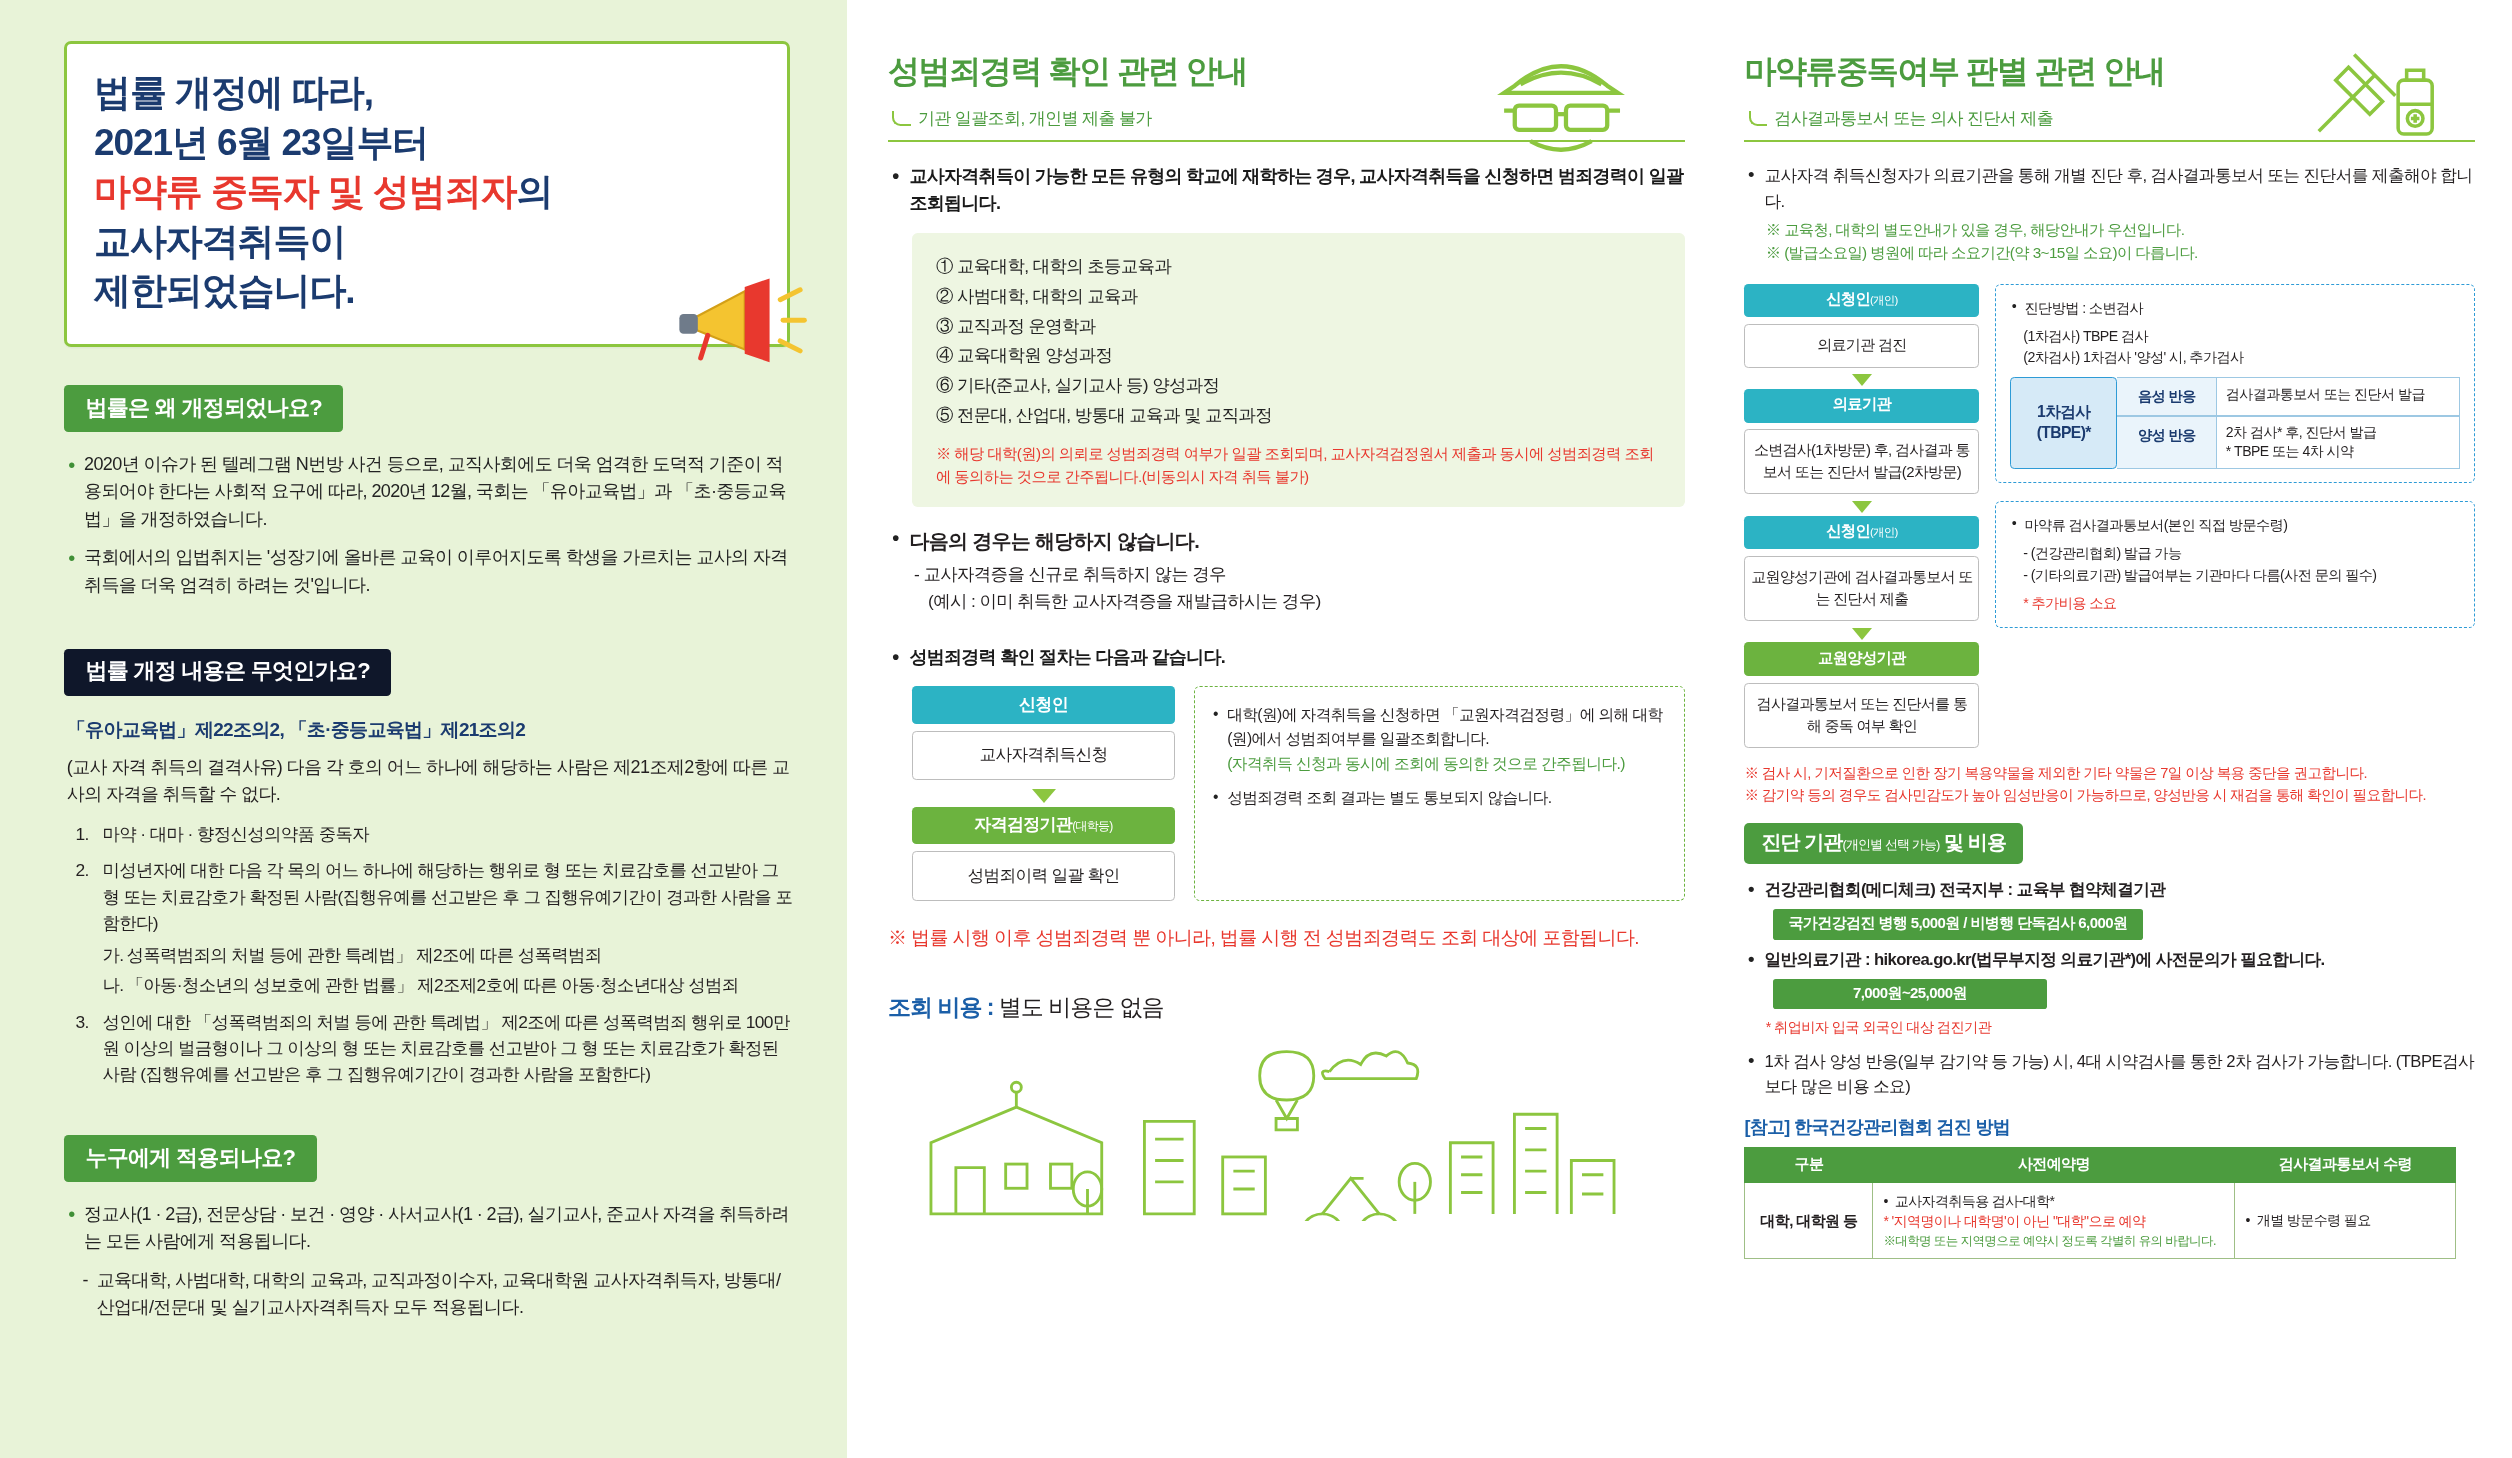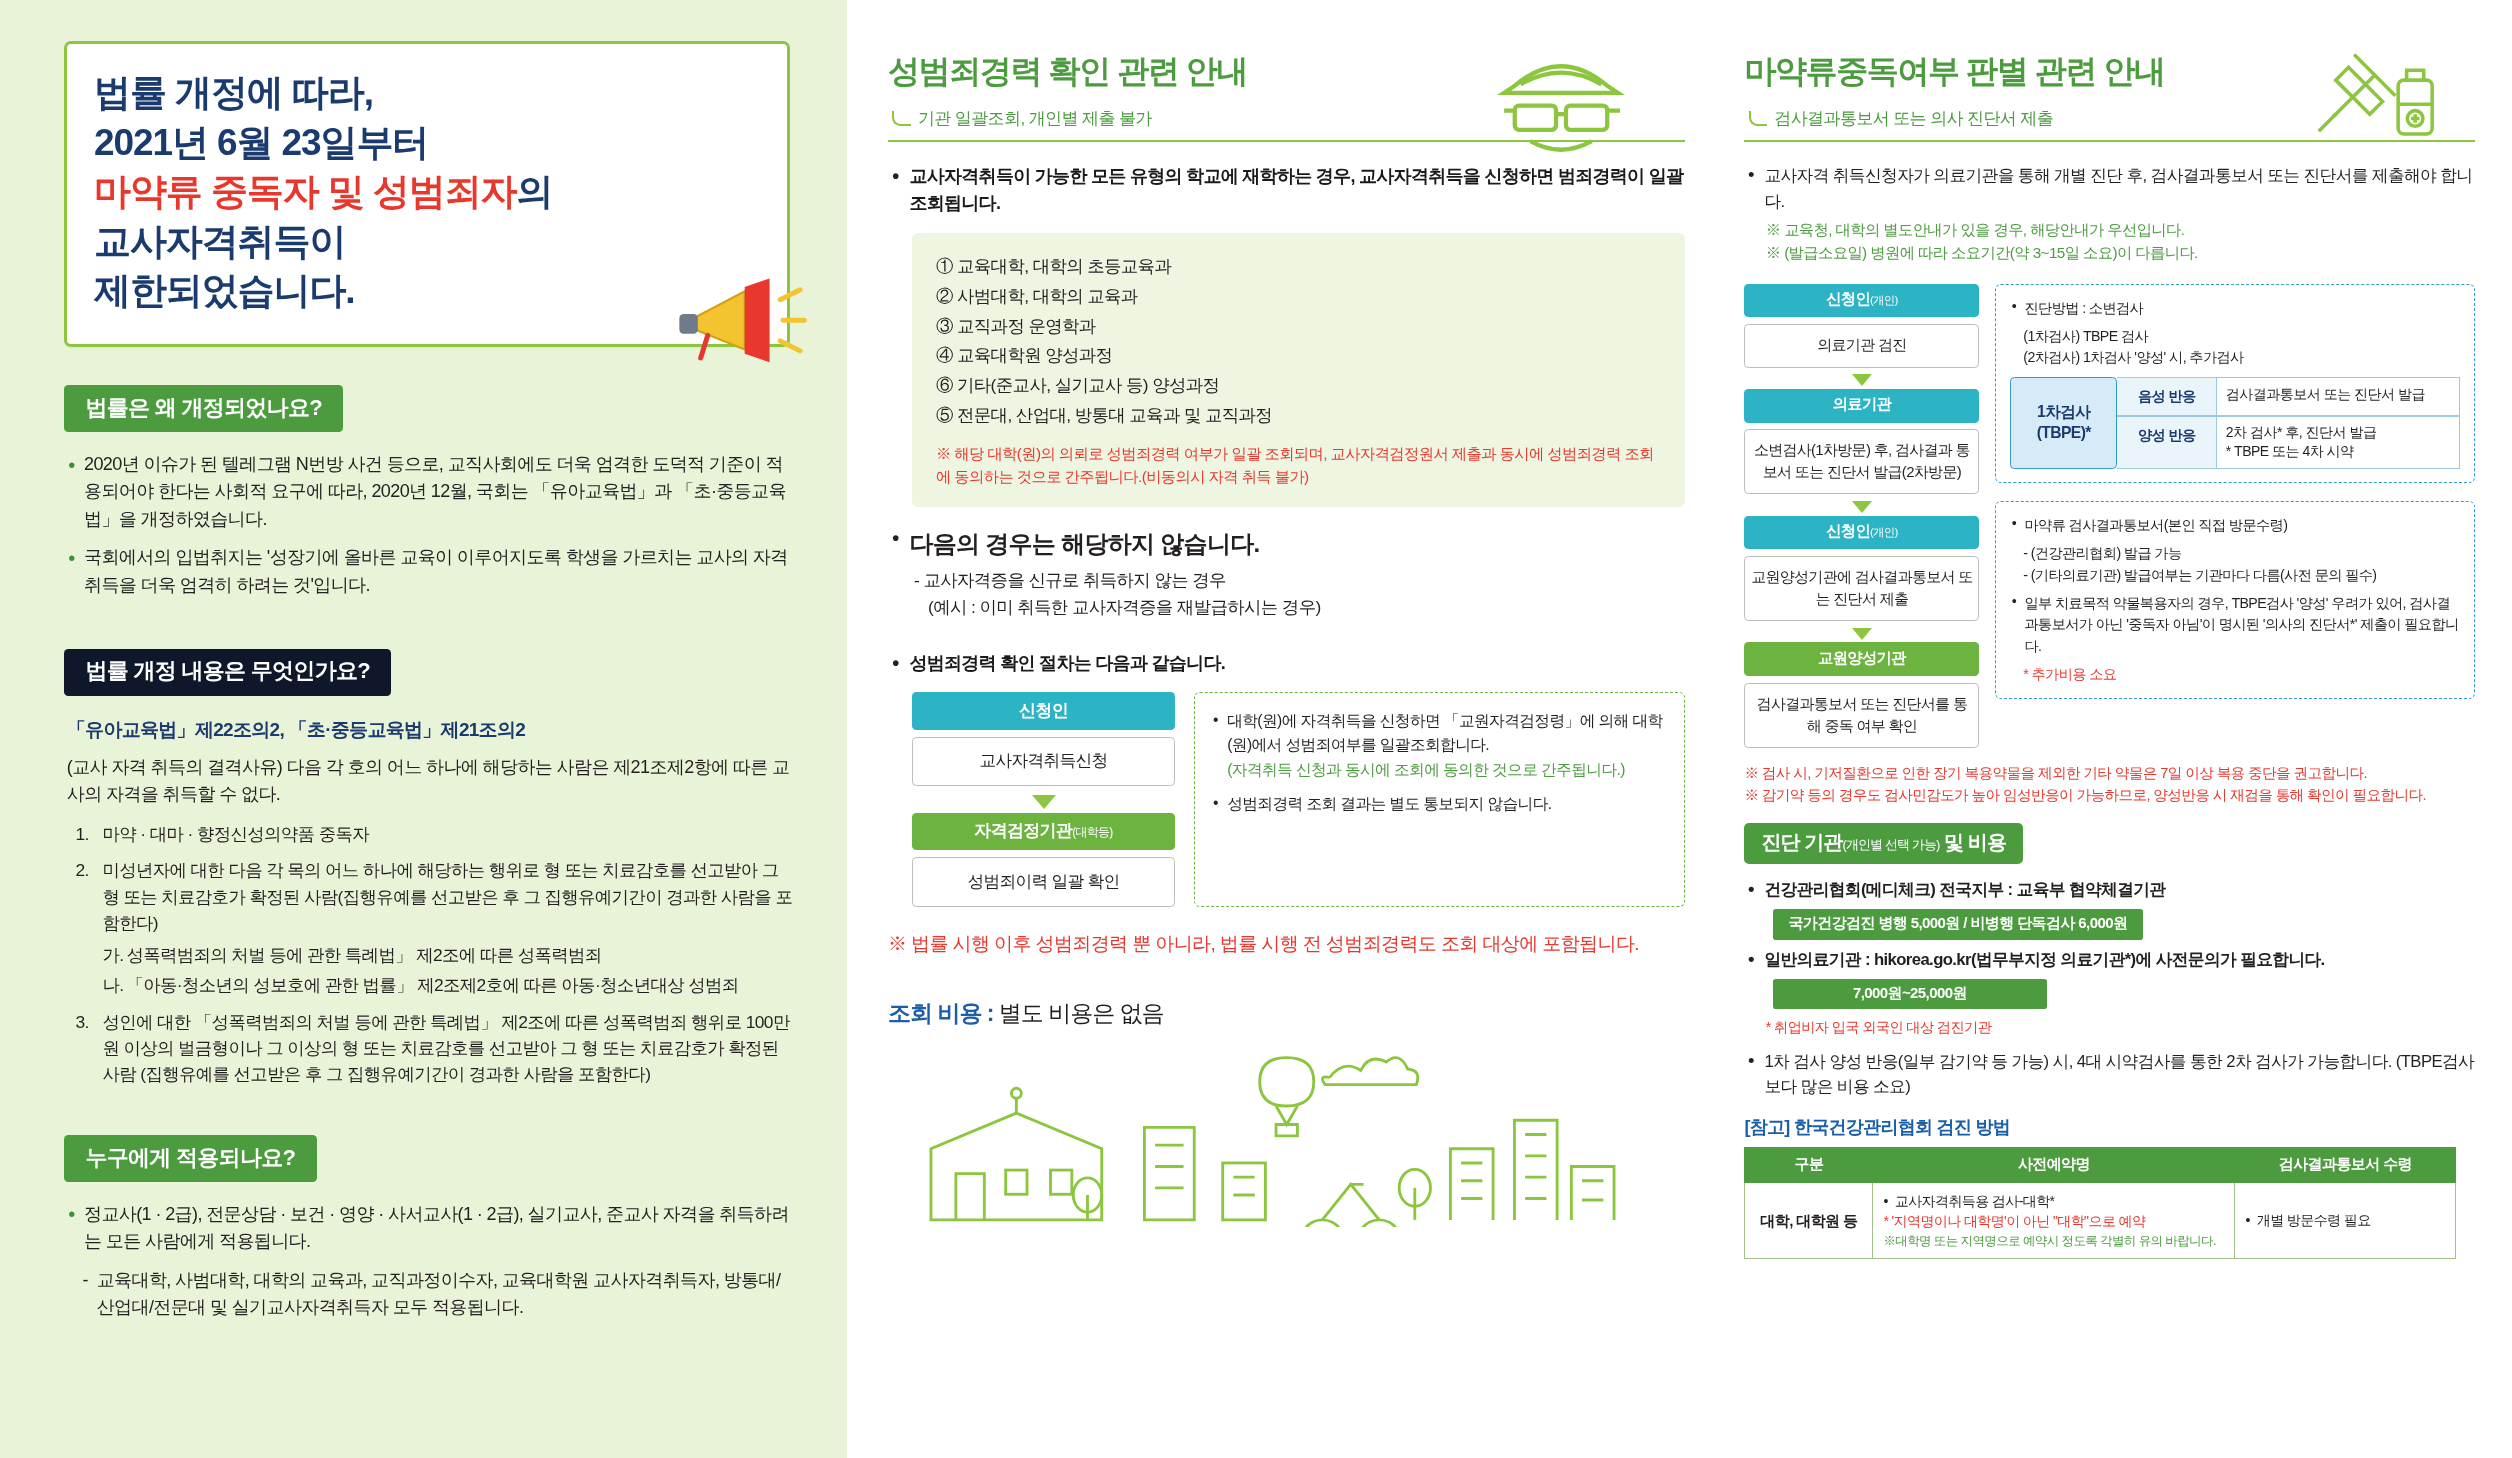--- a/index.html
+++ b/index.html
@@ -125,21 +125,21 @@
     background:#eef6e2; border-radius: 5.7px;
     padding: 18.5px 24px; margin: 5.7px 0 18.5px 24px;
   }
   .green-box ol { list-style:none; margin:0; padding:0; }
   .green-box ol li { font-size:17.4px; line-height:1.72; letter-spacing:-0.6px; color:#222; }
   .note-red {
     color:#e8382e; font-size: 15.3px; line-height:1.5; letter-spacing:-0.6px;
     margin-top: 11.4px;
   }
   .sub-bullet {
-    position:relative; padding-left:21.4px; font-size:24px; line-height:1.5;
+    position:relative; padding-left:21.4px; font-size:20px; line-height:1.5;
     letter-spacing:-0.7px; margin: 4.3px 0 5.7px 0; font-weight:bold;
   }
   .sub-bullet:before{content:"•";position:absolute;left:4.3px;top:-2.1px;color:#222;font-size:20px;}
   .dash2 { font-size:17.4px; line-height:1.55; letter-spacing:-0.6px; margin-left: 26px;}
 
   
   .flow-wrap { display:flex; gap: 18.5px; margin: 15.7px 0 0 24px; }
   .flow-col { width: 263px; }
   .flow-label {
     background:#2cb3c4; color:#fff; text-align:center;
@@ -481,21 +481,20 @@
 * TBPE 또는 4차 시약</div>
               </div>
             </div>
           </div>
         </div>
 
         <div class="r-dashed" style="margin-top:18.5px;">
           <div class="b">마약류 검사결과통보서(본인 직접 방문수령)</div>
           <div class="sub">- (건강관리협회) 발급 가능</div>
           <div class="sub" style="margin-bottom:7.1px;">- (기타의료기관) 발급여부는 기관마다 다름(사전 문의 필수)</div>
-          <div class="b">일부 치료목적 약물복용자의 경우, TBPE검사 '양성' 우려가 있어, 검사결과통보서가 아닌 '중독자 아님'이 명시된 '의사의 진단서*' 제출이 필요합니다.</div>
           <div class="sub t-red">* 추가비용 소요</div>
         </div>
       </div>
     </div>
 
     <div class="note-red-lg" style="font-size:14.6px; margin-top:15.7px;">※ 검사 시, 기저질환으로 인한 장기 복용약물을 제외한 기타 약물은 7일 이상 복용 중단을 권고합니다.</div>
     <div class="note-red-lg" style="font-size:14.6px; margin-top:2.8px;">※ 감기약 등의 경우도 검사민감도가 높아 임성반응이 가능하므로, 양성반응 시 재검을 통해 확인이 필요합니다.</div>
 
     <div class="r-sec-title">
       <span>진단 기관</span><span class="small">(개인별 선택 가능)</span>

